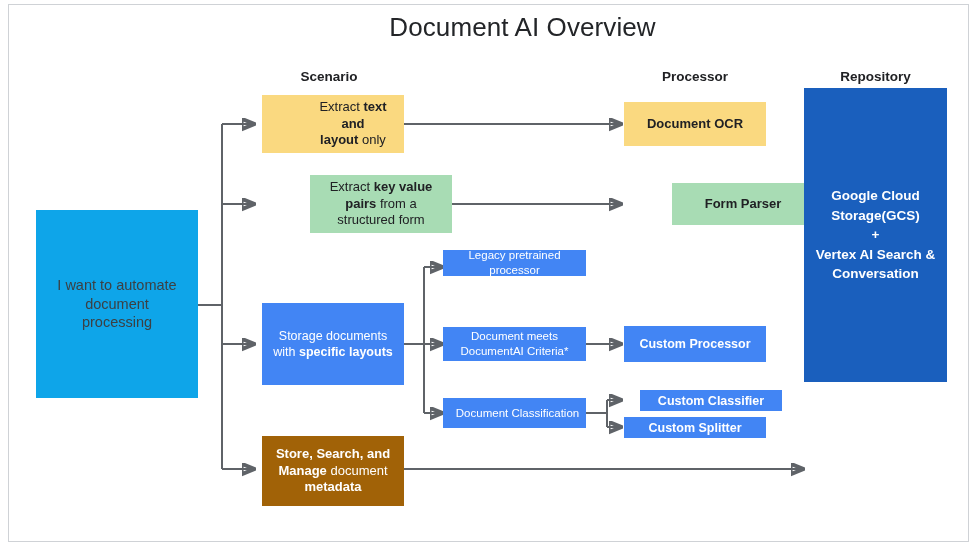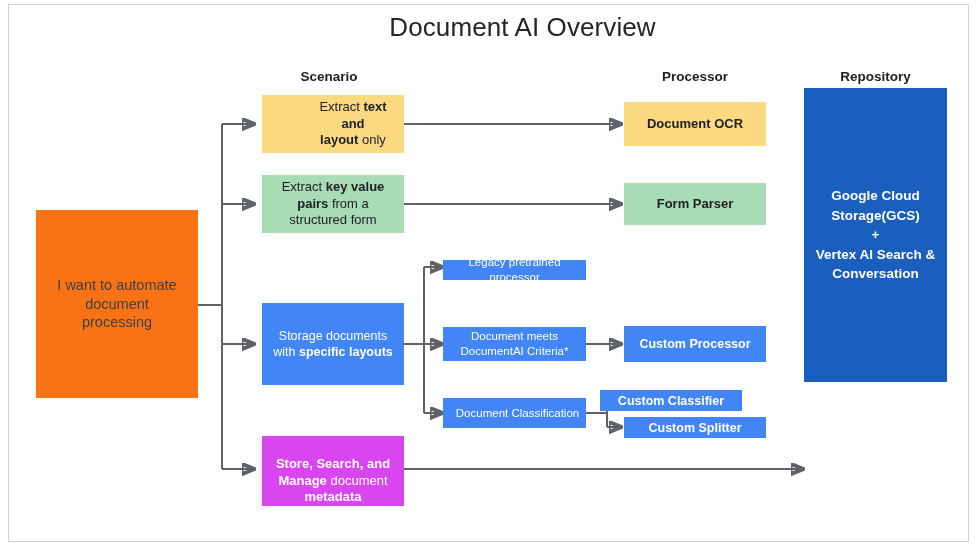--- a/index.html
+++ b/index.html
@@ -51,26 +51,26 @@
     display: flex;
     align-items: center;
     justify-content: center;
     text-align: center;
     line-height: 1.28;
   }
   .node .txt {
     padding: 0 6px;
     width: 100%;
   }
-  .n-grey   { background: #f97316; color: #3c4043; font-size: 14.5px; }
+  .n-grey   { background: #0ea5e9; color: #3c4043; font-size: 14.5px; }
   .n-yellow { background: #fad980; color: #202124; font-size: 13px; }
-  .n-green  { background: #a8dcb4; color: #202124; font-size: 13px; }
+  .n-green  { background: #a8dcb4; color: #202124; font-size: 13px; margin-left: 48px; }
   .n-blue   { background: #4285f4; color: #ffffff; font-size: 12.5px; }
   .n-blue-sm{ background: #4285f4; color: #ffffff; font-size: 11.5px; }
-  .n-darkblue { background: #d946ef; color: #ffffff; font-size: 13px; align-items: flex-end; }
+  .n-darkblue { background: #a16207; color: #ffffff; font-size: 13px; }
   .n-navy   { background: #1a5fbd; color: #ffffff; font-size: 13.5px; line-height: 1.45; }
   .bold { font-weight: bold; }
   svg#wires {
     position: absolute;
     left: 0;
     top: 0;
     width: 977px;
     height: 551px;
     pointer-events: none;
   }
@@ -170,21 +170,21 @@
   <div class="node n-darkblue" style="left:262px; top:436px; width:142px; height:70px;">
     <div class="txt">
       <div class="bold">Store, Search, and</div>
       <div>
         <span class="bold">Manage</span><span> document</span>
       </div>
       <div class="bold">metadata</div>
     </div>
   </div>
 
-  <div class="node n-blue-sm" style="left:443px; top:260px; width:143px; height:20px;">
+  <div class="node n-blue-sm" style="left:443px; top:250px; width:143px; height:26px;">
     <div class="txt">
       <div>Legacy pretrained</div>
       <div>processor</div>
     </div>
   </div>
 
   <div class="node n-blue-sm" style="left:443px; top:327px; width:143px; height:34px;">
     <div class="txt">
       <div>Document meets</div>
       <div>DocumentAI Criteria*</div>
@@ -202,21 +202,21 @@
   </div>
 
   <div class="node n-green" style="left:624px; top:183px; width:142px; height:42px;align-items:center;">
     <div class="txt bold">Form Parser</div>
   </div>
 
   <div class="node n-blue" style="left:624px; top:326px; width:142px; height:36px;">
     <div class="txt bold">Custom Processor</div>
   </div>
 
-  <div class="node n-blue" style="left:600px; top:390px; width:142px; height:21px;">
+  <div class="node n-blue" style="left:640px; top:390px; width:142px; height:21px;">
     <div class="txt bold">Custom Classifier</div>
   </div>
 
   <div class="node n-blue" style="left:624px; top:417px; width:142px; height:21px;">
     <div class="txt bold">Custom Splitter</div>
   </div>
 
   <div class="node n-navy" style="left:804px; top:88px; width:143px; height:294px;">
     <div class="txt bold">
       <div>Google Cloud</div>

